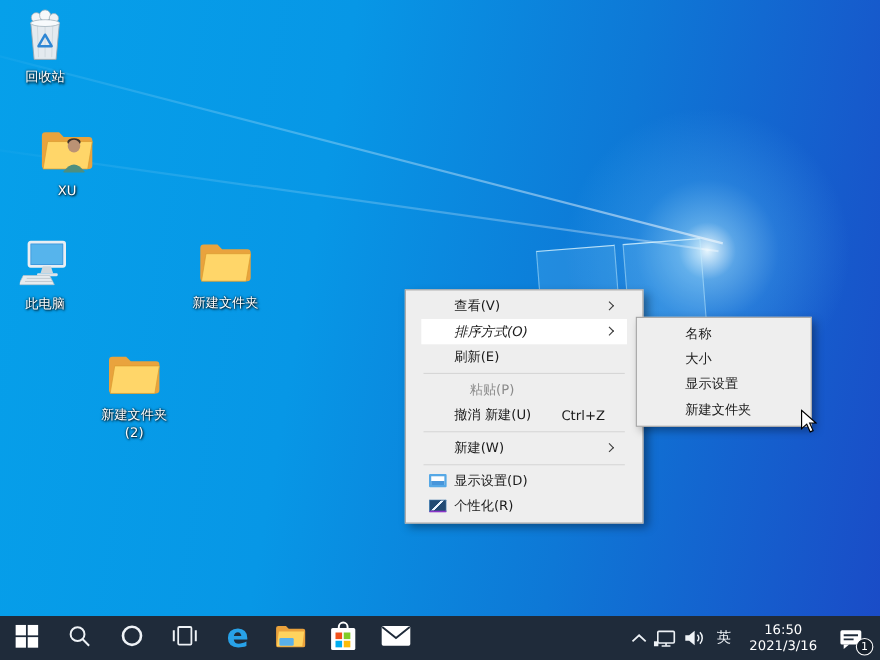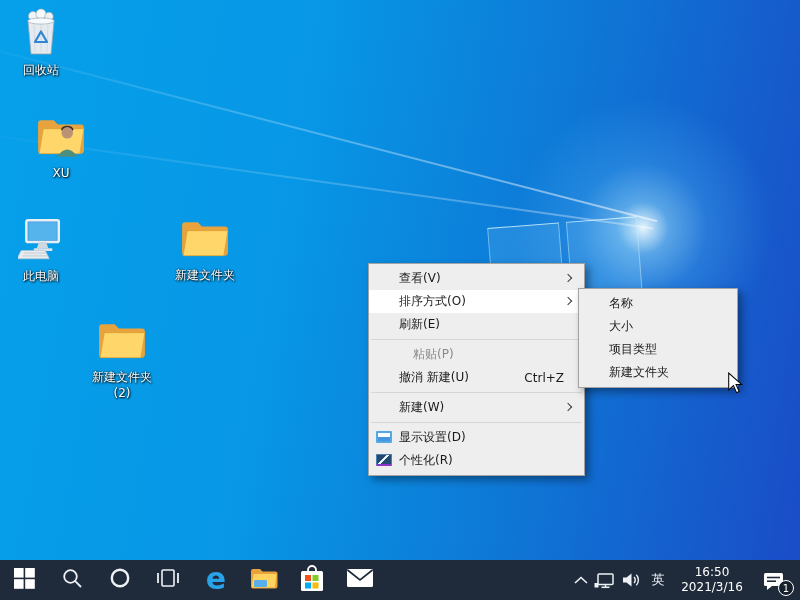--- a/index.html
+++ b/index.html
@@ -29,25 +29,25 @@
   .dicon .dlabel { margin-top:3px; font-size:12px; color:#fff; text-align:center; line-height:1.3;
     text-shadow:0 0 2px #000, 1px 1px 2px rgba(0,0,0,0.9); }
   .pos-recycle { left:0; top:8px; }
   .pos-xu { left:0; top:115px;padding-left:40px; }
   .pos-thispc { left:0; top:218px; }
   .pos-folder1 { left:164px; top:217px; }
   .pos-folder2 { left:81px; top:319px; }
 
   
   .menu { position:absolute; background:#eeeeee; border:1px solid #a3a3a3;
-    box-shadow:4px 4px 8px rgba(0,0,0,0.38); padding:3px 0; font-size:12px; color:#1a1a1a; z-index:20; }
+    box-shadow:4px 4px 8px rgba(0,0,0,0.38); padding:3px 14px; font-size:12px; color:#1a1a1a; z-index:20; }
   .main-menu { left:368px; top:263px; width:217px; }
   .sub-menu  { left:578px; top:288px; width:160px; z-index:30; }
   .mi { position:relative; height:23px; display:flex; align-items:center; padding:0 12px 0 30px; }
-  .mi.hl { background:#ffffff; }
+  .mi.hl { background:#ffffff;font-style:italic; }
   .mi.dis { color:#8a8a8a;margin-left:14px; }
   .mi .chev { position:absolute; right:13px; top:8px; width:6px; height:6px;
     border-top:1px solid #3c3c3c; border-right:1px solid #3c3c3c; transform:rotate(45deg); }
   .mi .shortcut { position:absolute; right:20px; }
   .msep { height:1px; background:#d6d6d6; margin:3px 2px; }
   .mi .micon { position:absolute; left:7px; top:5px; }
   .icn-display { display:block; width:16px; height:12px; border:2px solid #55a8e6; border-radius:1px;
     background:linear-gradient(#fdfeff 52%, #4795da 52%); }
   .icn-person { display:block; width:16px; height:12px; border:1px solid #4a7fae; border-radius:1px;
     border-bottom:2.5px solid #8a34c8;
@@ -191,21 +191,21 @@
   </div>
 
   <div class="menu sub-menu">
     <div class="mi">
       <span>名称</span>
     </div>
     <div class="mi">
       <span>大小</span>
     </div>
     <div class="mi">
-      <span>项目类型</span>
+      <span>显示设置</span>
     </div>
     <div class="mi">
       <span>新建文件夹</span>
     </div>
   </div>
 
   <div class="cursor">
     <svg width="16" height="22" viewBox="0 0 14 21">
       <path d="M1,1 L1,17 L5.5,13 L8.5,19.7 L11,18.6 L8,12 L13.5,12 Z" fill="#fff" stroke="#000" stroke-width="1"></path>
     </svg>

